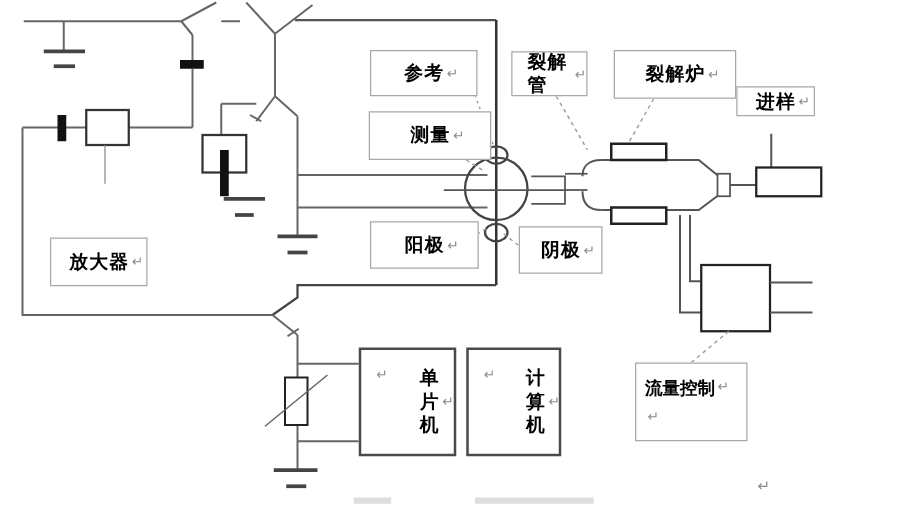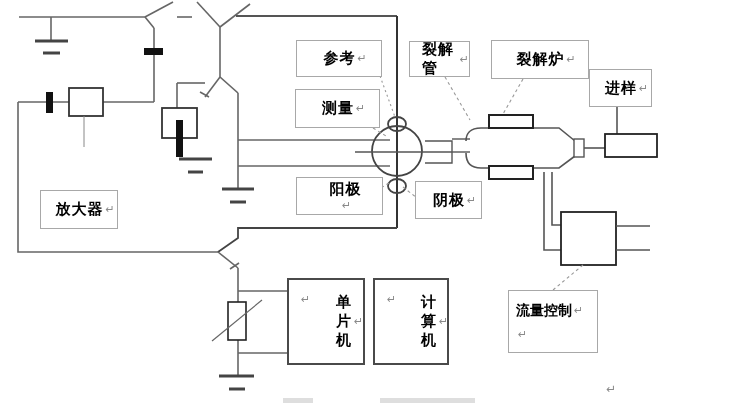--- a/index.html
+++ b/index.html
@@ -153,46 +153,46 @@
   <div class="lbl" style="left:40px; top:147px; width:78px; height:39px;margin-top:43px;">
     <span>放大器</span>
       <span class="ret">↵</span>
   </div>
 
   <div class="lbl" style="left:296px; top:40px; width:86px; height:37px;">
     <span>参考</span>
       <span class="ret">↵</span>
   </div>
 
-  <div class="lbl" style="left:295px; top:89px; width:85px; height:39px;">
+  <div class="lbl" style="left:295px; top:89px; width:98px; height:39px;">
     <span>测量</span>
       <span class="ret">↵</span>
   </div>
 
-  <div class="lbl" style="left:296px; top:177px; width:87px; height:38px;flex-direction:column;">
+  <div class="lbl" style="left:296px; top:177px; width:87px; height:38px;">
     <span>阳极</span>
       <span class="ret">↵</span>
   </div>
 
   <div class="lbl" style="left:415px; top:181px; width:67px; height:38px;">
     <span>阴极</span>
       <span class="ret">↵</span>
   </div>
 
   <div class="lbl" style="left:409px; top:41px; width:61px; height:36px;">
     <span>裂解管</span>
       <span class="ret">↵</span>
   </div>
 
   <div class="lbl" style="left:491px; top:40px; width:98px; height:39px;">
     <span>裂解炉</span>
       <span class="ret">↵</span>
   </div>
 
-  <div class="lbl" style="left:589px; top:69px; width:63px; height:38px;">
+  <div class="lbl" style="left:589px; top:69px; width:63px; height:24px;">
     <span>进样</span>
       <span class="ret">↵</span>
   </div>
 
   <div class="lbl flowlbl" style="left:508px; top:290px; width:90px; height:63px; font-size:14px;">
     <span class="row">
       <span>流量控制</span>
         <span class="ret">↵</span>
     </span>
     <span class="row">

